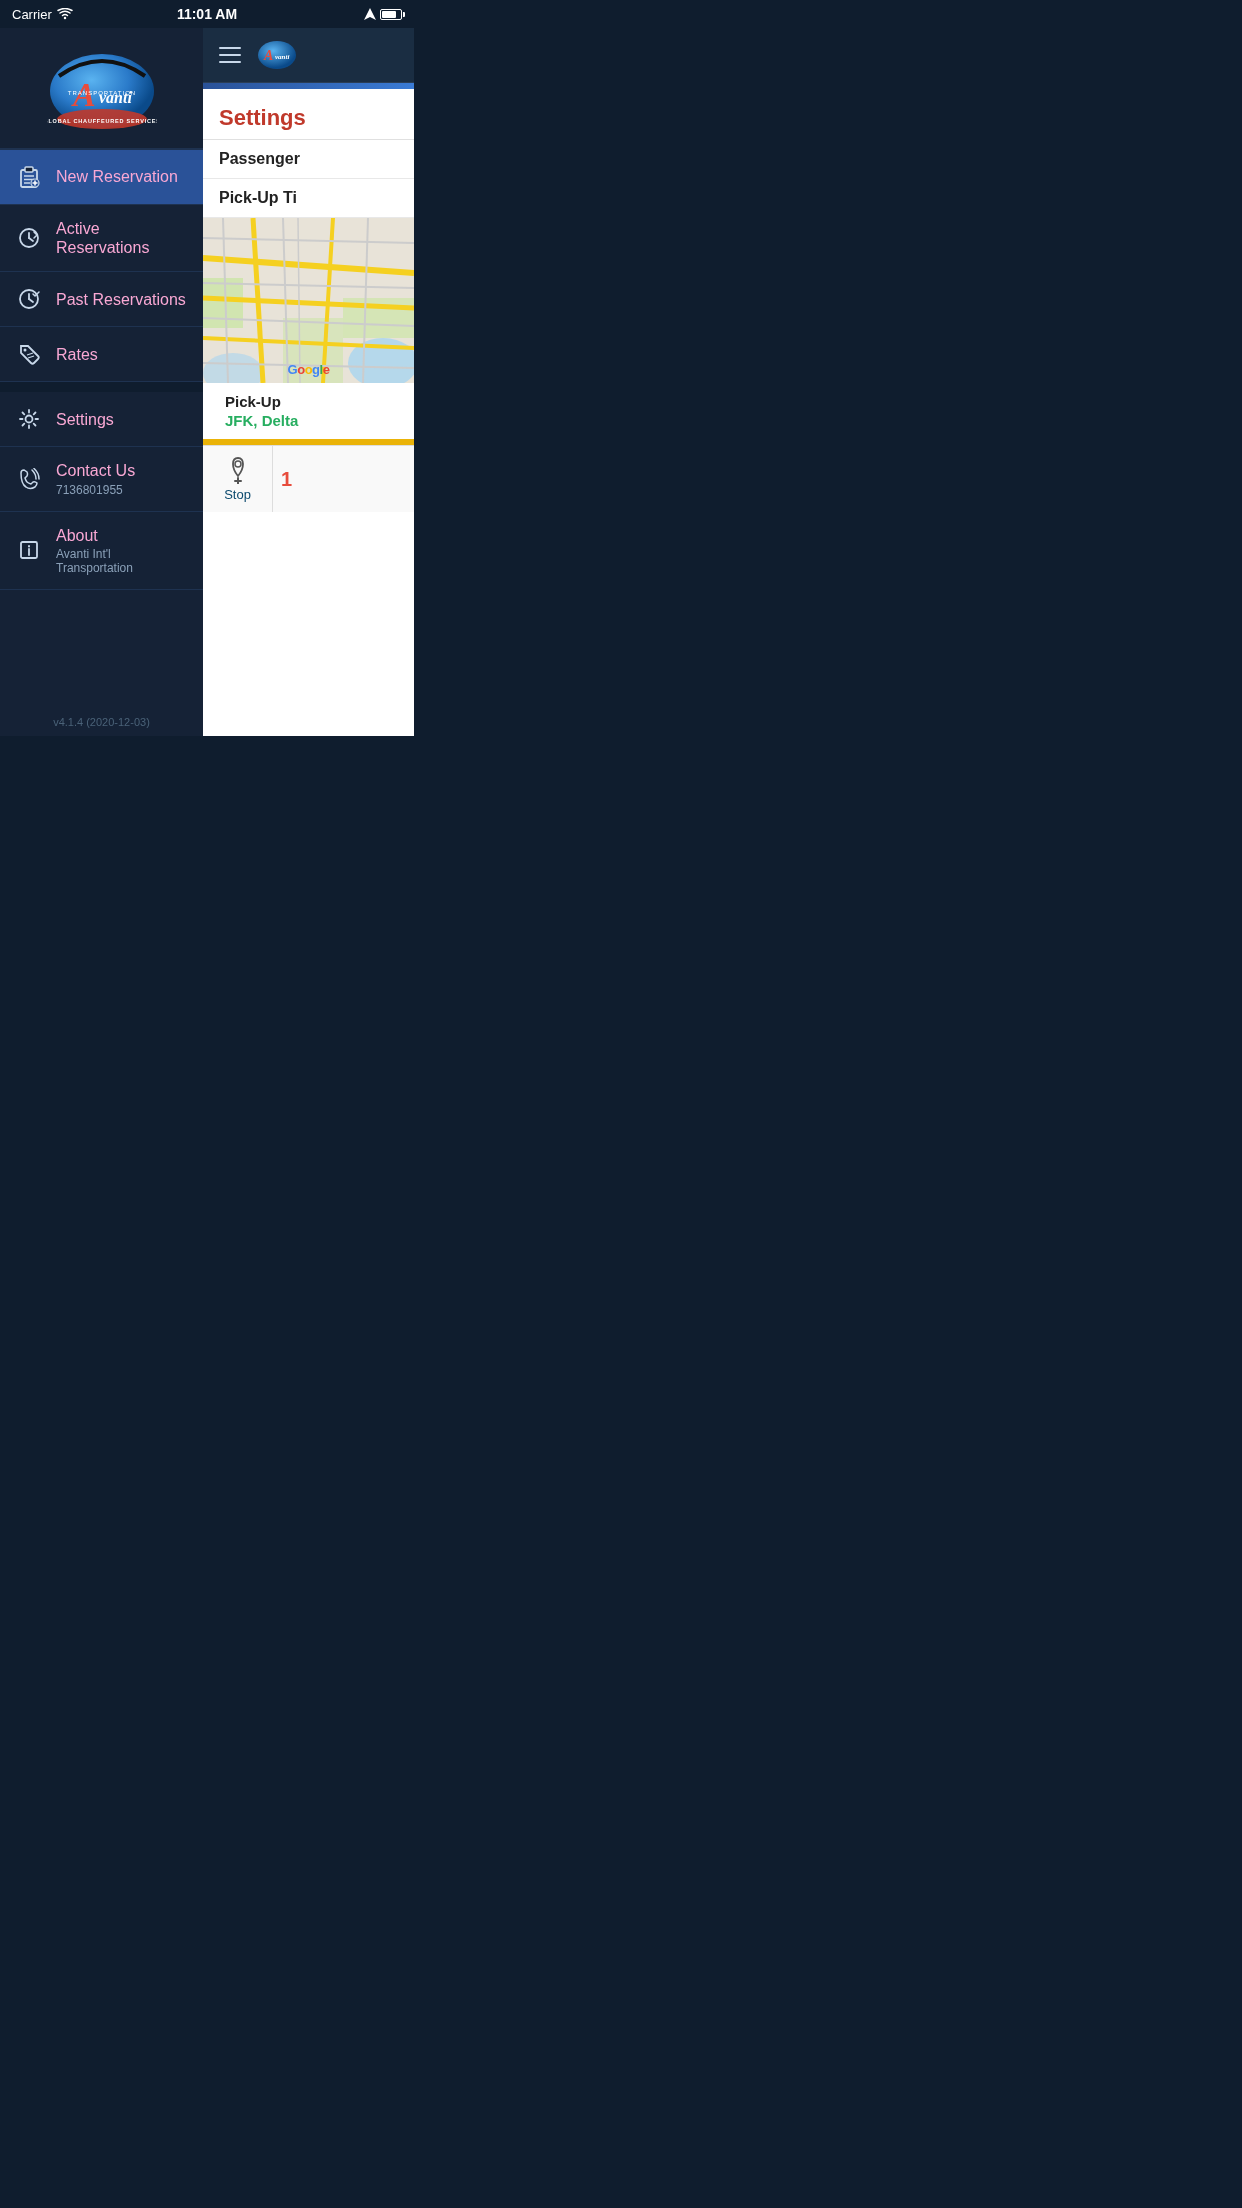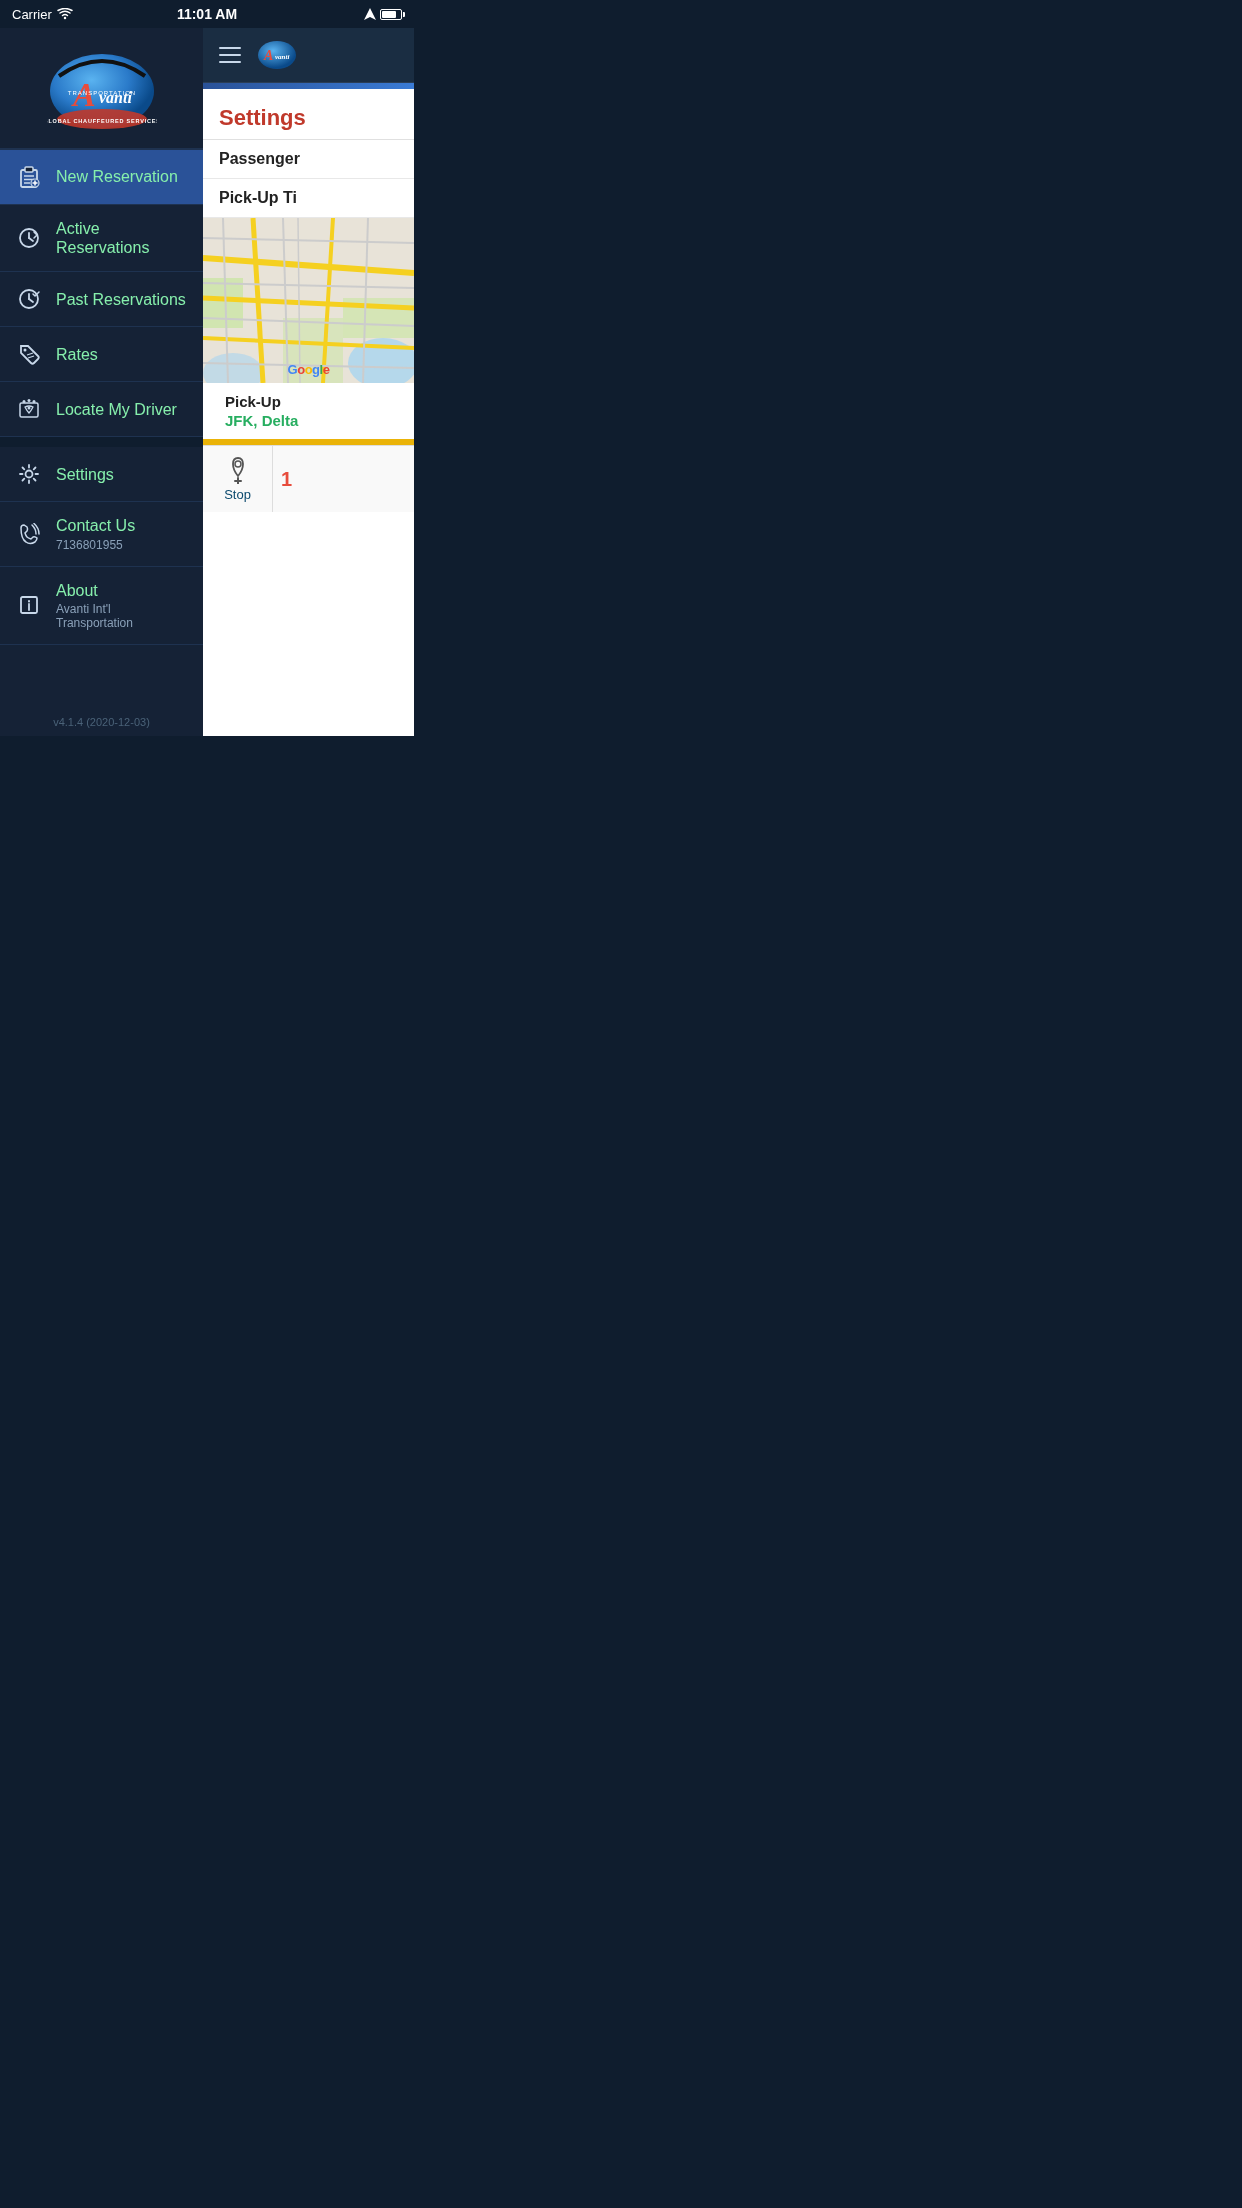--- a/index.html
+++ b/index.html
@@ -112,21 +112,21 @@
       align-items: center;
       justify-content: center;
       flex-shrink: 0;
       color: #c8d8ea;
       font-size: 18px;
     }
 
     .menu-label {
       font-size: 16px;
       font-weight: 400;
-      color: #86efac;
+      color: #f9a8d4;
       line-height: 1.2;
     }
 
     .menu-sublabel {
       font-size: 12px;
       color: #8aa0b8;
       margin-top: 2px;
     }
 
     .menu-item-text { display: flex; flex-direction: column; }
@@ -447,33 +447,20 @@
           <svg width="22" height="22" viewBox="0 0 22 22" fill="none">
             <path d="M3 3 L3 10 L13 20 Q14.5 21.5 16 20 L20 16 Q21.5 14.5 20 13 L10 3 Z" stroke="#c8d8ea" stroke-width="1.8" fill="none"></path>
             <circle cx="7" cy="7" r="1.5" fill="#c8d8ea"></circle>
             <line x1="9" y1="12" x2="15" y2="10" stroke="#c8d8ea" stroke-width="1.3"></line>
             <line x1="10" y1="15" x2="16" y2="13" stroke="#c8d8ea" stroke-width="1.3"></line>
           </svg>
         </div>
         <span class="menu-label">Rates</span>
       </div>
 
-      <div class="menu-item">
-        <div class="menu-icon">
-          <svg width="22" height="22" viewBox="0 0 22 22" fill="none">
-            <rect x="2" y="5" width="18" height="14" rx="1.5" stroke="#c8d8ea" stroke-width="1.5" fill="none"></rect>
-            <path d="M7 9 Q11 7 15 9 Q13 13 11 15 Q9 13 7 9Z" stroke="#c8d8ea" stroke-width="1.3" fill="none"></path>
-            <circle cx="11" cy="10" r="1.5" fill="#c8d8ea"></circle>
-            <circle cx="6" cy="3.5" r="1.5" fill="#c8d8ea"></circle>
-            <circle cx="11" cy="2.5" r="1.5" fill="#c8d8ea"></circle>
-            <circle cx="16" cy="3.5" r="1.5" fill="#c8d8ea"></circle>
-          </svg>
-        </div>
-        <span class="menu-label">Locate My Driver</span>
-      </div>
 
       <div class="menu-gap"></div>
 
       <div class="menu-item">
         <div class="menu-icon">
           <svg width="22" height="22" viewBox="0 0 22 22" fill="none">
             <circle cx="11" cy="11" r="3.5" stroke="#c8d8ea" stroke-width="1.8" fill="none"></circle>
             <path d="M11 2 L11 4.5 M11 17.5 L11 20 M2 11 L4.5 11 M17.5 11 L20 11 M4.5 4.5 L6.3 6.3 M15.7 15.7 L17.5 17.5 M17.5 4.5 L15.7 6.3 M6.3 15.7 L4.5 17.5" stroke="#c8d8ea" stroke-width="1.8" stroke-linecap="round"></path>
           </svg>
         </div>

